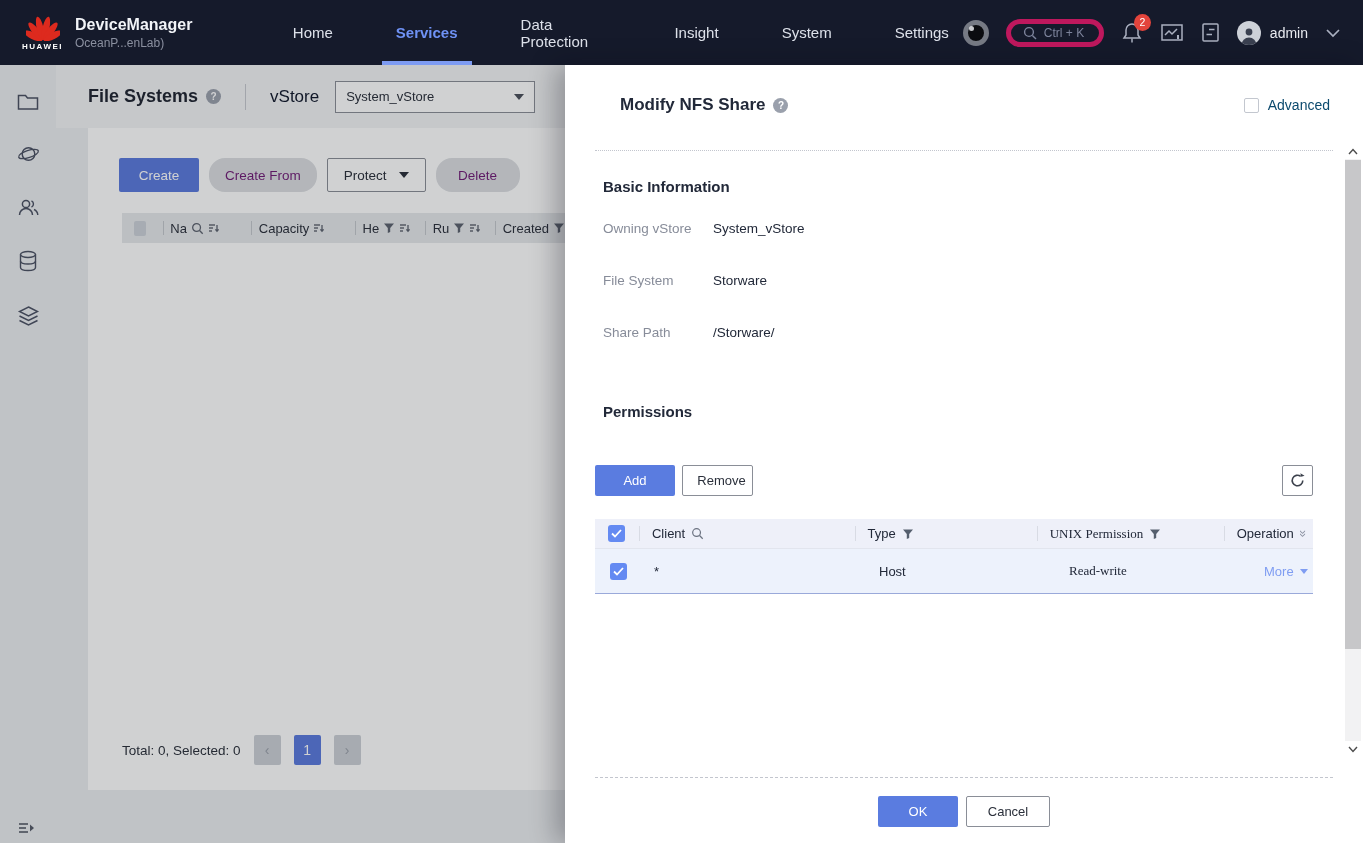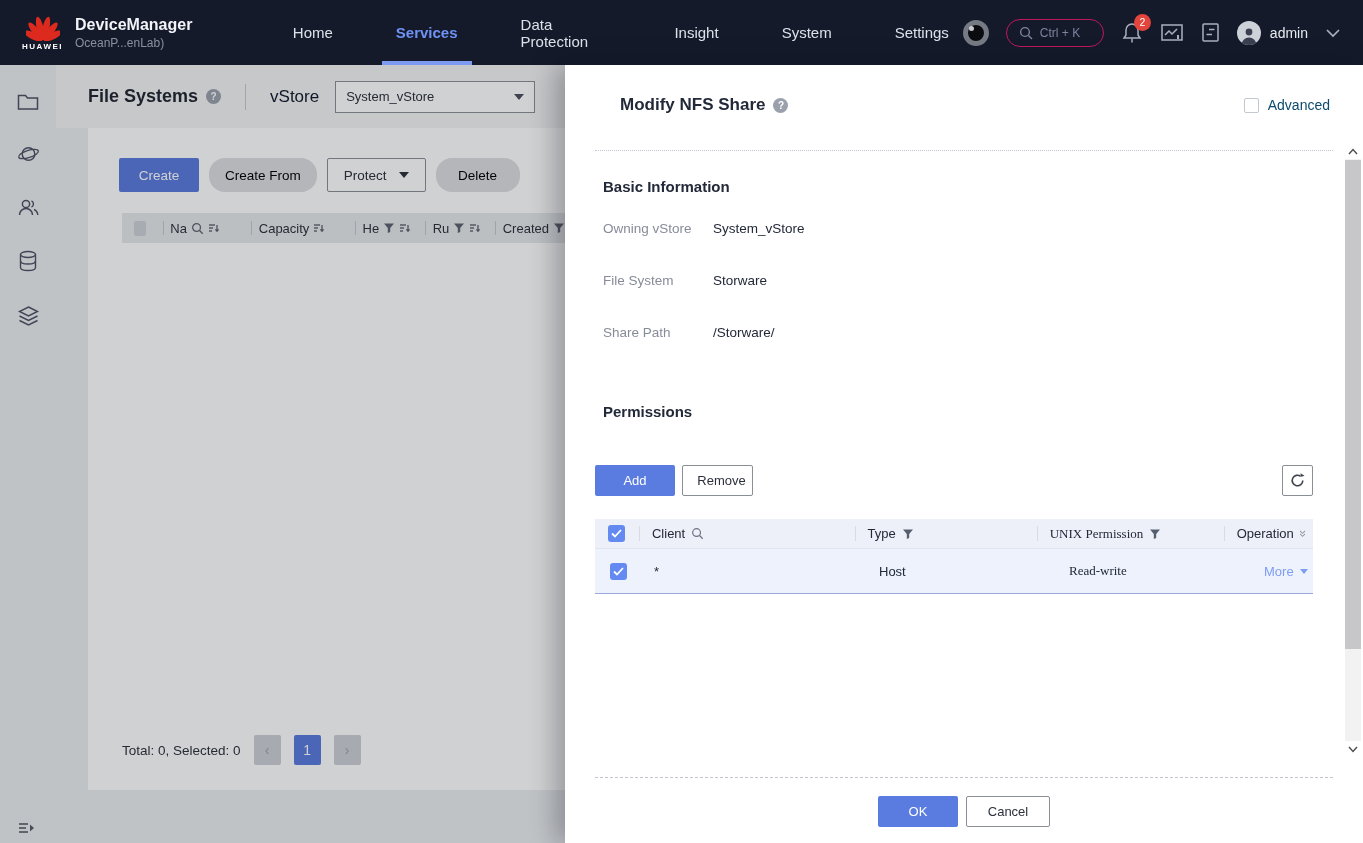--- a/index.html
+++ b/index.html
@@ -20,21 +20,21 @@
     color:#dde1ea; font-size:15px; cursor:pointer; }
   .nav-item.active { color:#6f92f5; font-weight:bold; }
   .nav-item.active::after { content:""; position:absolute; left:0; right:0; bottom:0;
     height:4px; background:#7d9bf2; }
   .nav-right { margin-left:auto; display:flex; align-items:center; gap:17px; padding-right:22px; }
   .lens { width:26px; height:26px; border-radius:50%; background:#0b0c10;
     border:5px solid #767a84; position:relative; }
   .lens::after { content:""; position:absolute; left:1px; top:1px; width:5px; height:5px;
     border-radius:50%; background:#e8e9ec; opacity:.85;}
   .search-pill { display:flex; align-items:center; gap:7px; width:98px; height:28px;
-    border:1px solid #be185d; border-radius:15px; padding:0 12px; color:#7d849c; font-size:12px;}
+    border:5px solid #be185d; border-radius:15px; padding:0 12px; color:#7d849c; font-size:12px;}
   .icon-btn { position:relative; color:#aab0c0; cursor:pointer; }
   .badge { position:absolute; top:-7px; right:-8px; min-width:17px; height:17px;
     border-radius:9px; background:#e3443c; color:#fff; font-size:10.5px; display:flex;
     align-items:center; justify-content:center; padding:0 4px; }
   .avatar { width:24px; height:24px; border-radius:50%; background:#cdd1d8;
     display:flex; align-items:flex-end; justify-content:center; overflow:hidden;}
   .user-name { color:#e8eaf0; font-size:14px; margin-left:-8px;}
 
   
   .sidebar { position:absolute; left:0; top:65px; width:56px; height:778px;
@@ -57,21 +57,21 @@
     cursor:pointer; }
   .caret { width:0; height:0; border-left:5px solid transparent; border-right:5px solid transparent;
     border-top:6px solid #4a4f5a; margin-left:auto; }
 
   .page-card { position:absolute; left:88px; top:128px; width:477px; height:662px; background:#fff; }
   .toolbar { position:absolute; left:31px; top:30px; display:flex; gap:10px; }
   .btn { height:34px; display:inline-flex; align-items:center; justify-content:center;
     font-size:13.5px; border-radius:2px; cursor:pointer; border:none; padding:0 16px;
     font-family:"Liberation Sans", sans-serif;}
   .btn-primary { background:#5a7ade; color:#fff; min-width:80px;}
-  .btn-disabled { background:#dcdee2; color:#000000; cursor:default; min-width:84px;border-radius:16px;}
+  .btn-disabled { background:#dcdee2; color:#701a75; cursor:default; min-width:84px;border-radius:16px;}
   .btn-outline { background:#fff; border:1px solid #8a8e97; color:#2a2f3a; }
   .btn-outline .caret { margin-left:12px; border-top-color:#2a2f3a;}
 
   .fs-thead { position:absolute; left:34px; top:85px; right:0; height:30px; background:#e7e9ec;
     display:flex; align-items:center; font-size:13px; color:#2a2f3a; overflow:hidden;}
   .fs-thead .cb { width:15px; height:15px; background:#ccd1d9; border-radius:2px; margin:0 10px 0 12px;}
   .hsep { width:1px; height:14px; background:#c4c7cc; margin:0 7px;}
   .thcell { display:flex; align-items:center; gap:4px; white-space:nowrap;}
   .sort-ic, .filter-ic, .search-ic { color:#5c626e; }
   .page-footer { position:absolute; left:34px; bottom:25px; display:flex; align-items:center;

